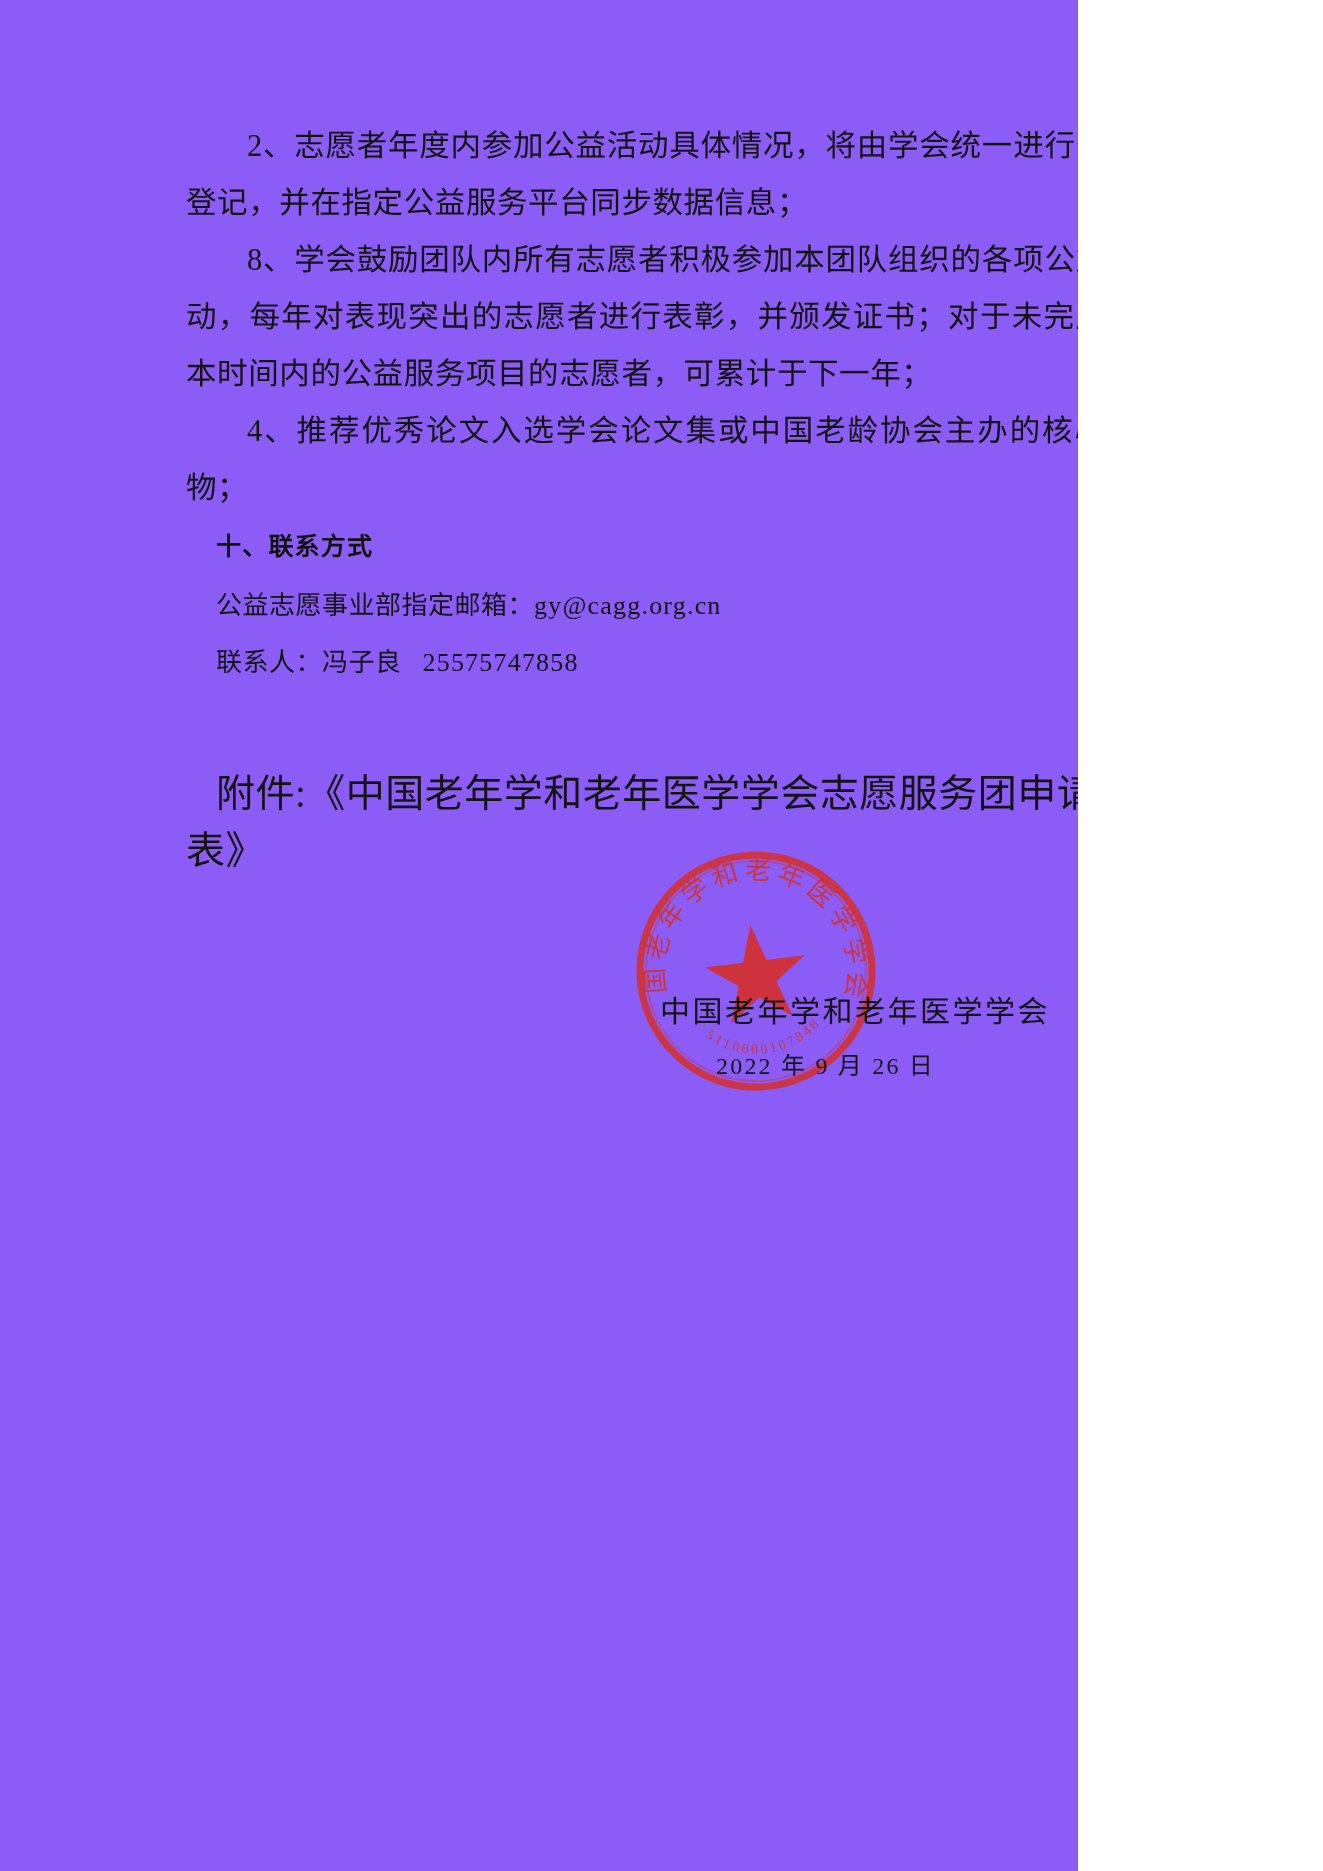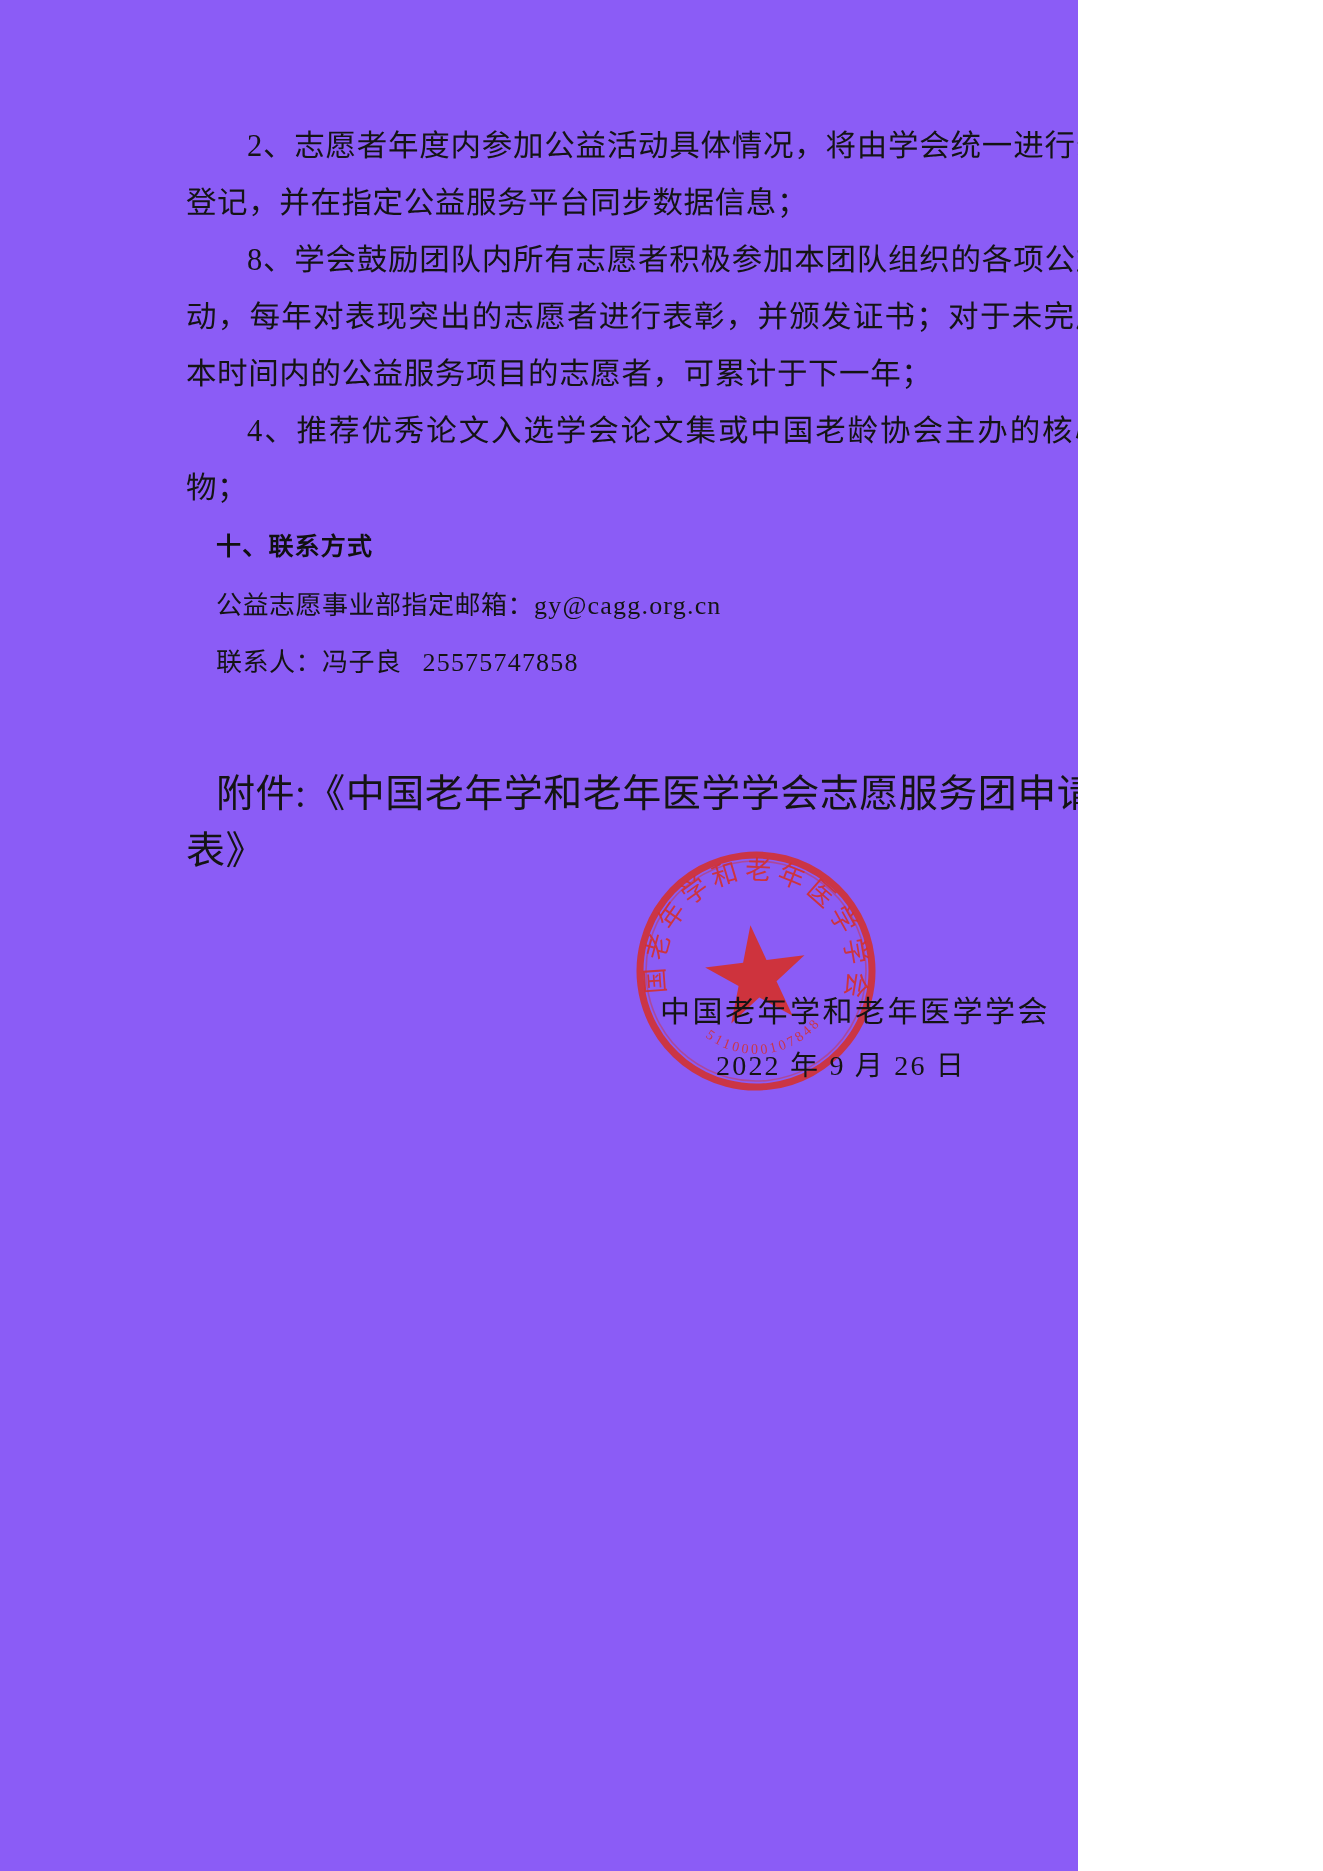--- a/index.html
+++ b/index.html
@@ -87,21 +87,21 @@
   }
   .sign-org {
     font-size: 30px;
     line-height: 54px;
     letter-spacing: 2.5px;
     color: #141414;
     margin: 0;
     padding-left: 0px;
   }
   .sign-date {
-    font-size: 28px;
+    font-size: 24px;
     line-height: 54px;
     letter-spacing: 2.2px;
     color: #141414;
     margin: 0;
     padding-left: 56px;
   }
 
   
   .seal {
     position: absolute;

